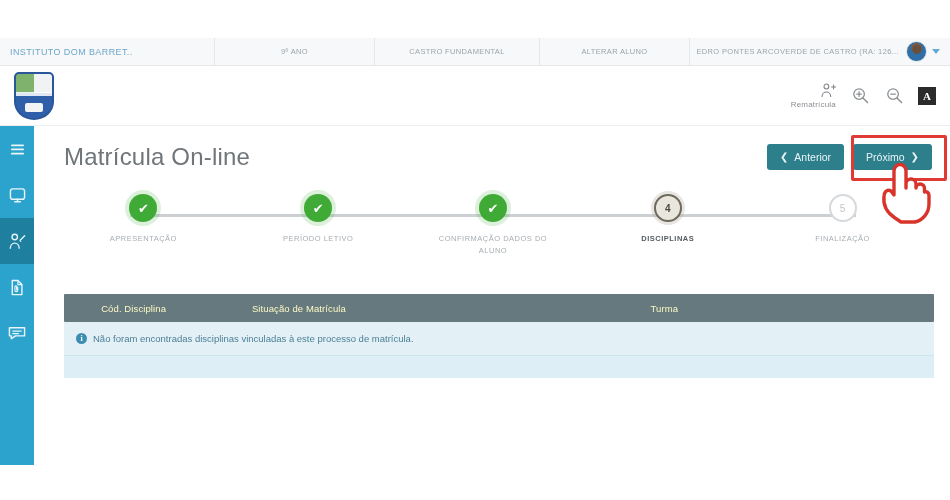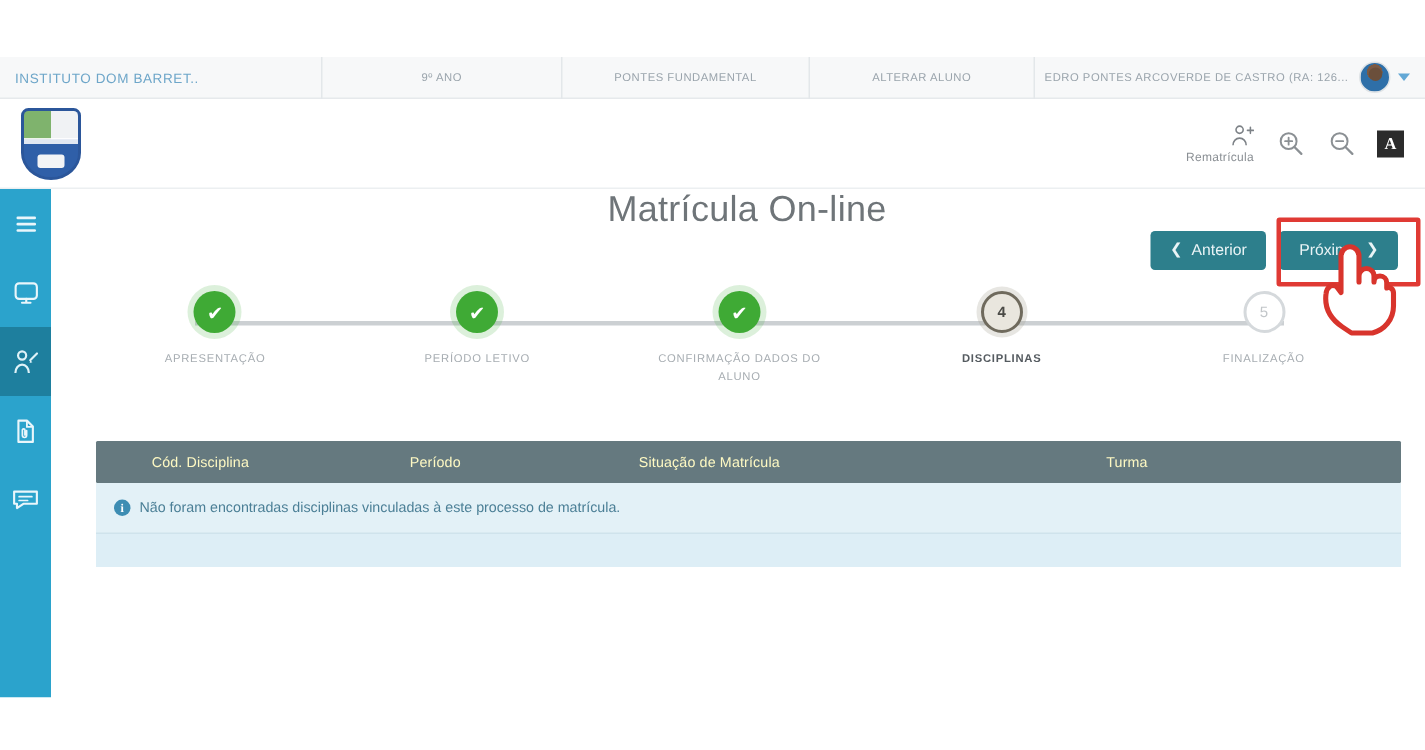--- a/index.html
+++ b/index.html
@@ -90,21 +90,21 @@
     cursor:pointer;
   }
   .side-item.active { background:#1e7f9e; }
 
   
   .content {
     position:absolute; left:34px; top:126px; width:916px; height:339px;
     background:#fff;
   }
   .page-head {
-    position:relative; height:62px; display:flex; align-items:center; padding:0 18px 0 30px;flex-direction:column;
+    position:relative; height:62px; display:flex; align-items:center; padding:0 18px 0 30px;
   }
   .page-title {
     font-size:24px; color:#6f7579; font-weight:400; letter-spacing:.2px;
   }
   .nav-btns { margin-left:auto; display:flex; gap:9px; align-items:center; position:relative; }
   .nav-btn {
     background:#2d7f8c; color:#eaf4f6; border:none;
     font-size:10.5px; padding:7px 13px; border-radius:3px;
     display:flex; align-items:center; gap:6px; cursor:pointer; white-space:nowrap;
     font-family:"Liberation Sans", sans-serif;
@@ -169,21 +169,21 @@
 </head>
 <body>
 
 <div id="app">
 
   <div class="top-blank"></div>
 
   <div class="ctxbar">
     <div class="ctx-seg brand" style="width:215px">INSTITUTO DOM BARRET..</div>
     <div class="ctx-seg" style="width:160px">9º ANO</div>
-    <div class="ctx-seg" style="width:165px">PONTES FUNDAMENTAL</div>
+    <div class="ctx-seg" style="width:165px">CASTRO FUNDAMENTAL</div>
     <div class="ctx-seg" style="width:150px">ALTERAR ALUNO</div>
     <div class="ctx-seg" style="width:0;border-right:none;padding:0"></div>
     <div class="ctx-user">
       <span class="ctx-seg" style="border-right:none;width:205px;justify-content:flex-end;padding-right:2px">PEDRO PONTES ARCOVERDE DE CASTRO (RA: 126...</span>
       <span class="avatar"></span>
       <span class="caret-down"></span>
     </div>
   </div>
 
   <div class="logobar">
@@ -320,21 +320,20 @@
           </div>
           <div class="step-label">FINALIZAÇÃO</div>
         </div>
 
       </div>
     </div>
 
     <div class="table-wrap">
       <div class="thead">
         <div class="th" style="flex:0 0 16%">Cód. Disciplina</div>
-        <div class="th" style="flex:0 0 20%">Período</div>
         <div class="th" style="flex:0 0 22%">Situação de Matrícula</div>
         <div class="th" style="flex:1 1 20%">Turma</div>
       </div>
 
       <div class="alert">
         <span class="info-icon">i</span>
         <span>Não foram encontradas disciplinas vinculadas à este processo de matrícula.</span>
       </div>
       <div class="alert-strip"></div>
     </div>

